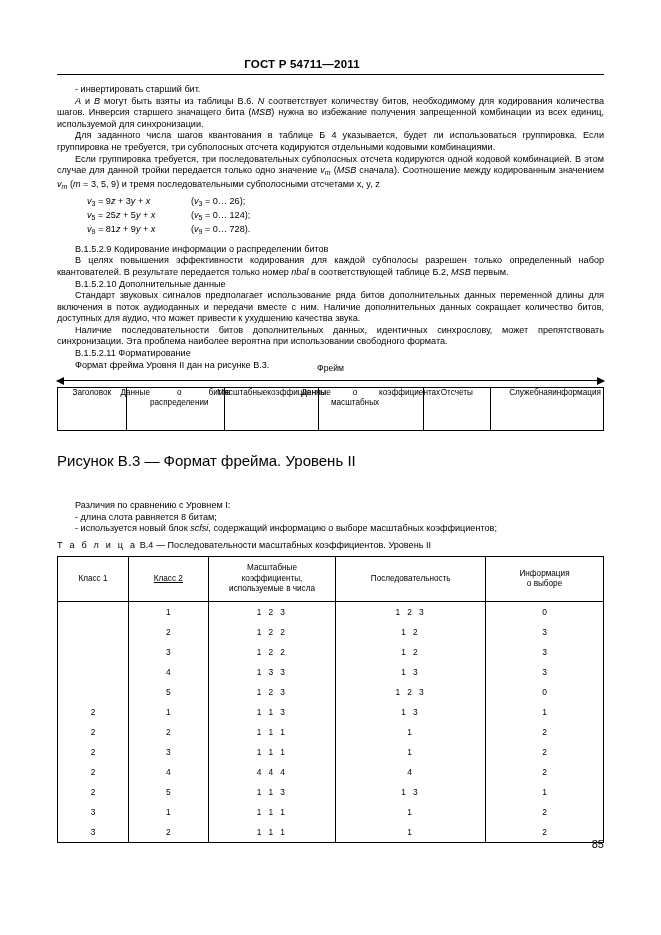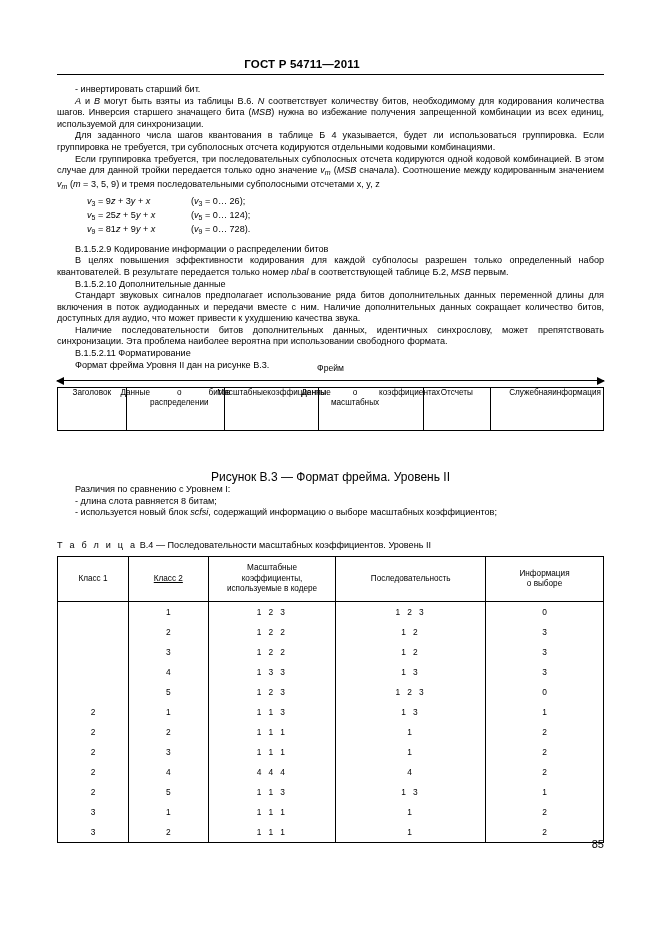--- a/index.html
+++ b/index.html
@@ -148,31 +148,30 @@
     text-align: center;
     font-size: 8.2px;
     line-height: 10.2px;
     padding: 0 2px;
   }
   .fbox:last-child { border-right: none; }
 
   .fig-caption {
     position: absolute;
     left: 57px;
-    top: 470px;
-    width: 547px;
-    text-align: center;
-    font-size: 12px;
+    top: 452px;
+    width: 547px;
+    font-size: 15px;
   }
 
   
   .after-fig {
     position: absolute;
     left: 57px;
-    top: 484px;
+    top: 500px;
     width: 547px;
     font-size: 9.1px;
     line-height: 11.6px;
   }
 
   
   .table-title {
     position: absolute;
     left: 57px;
     top: 540px;
@@ -318,21 +317,21 @@
 
   <div class="table-title">
     <span class="sp">Т а б л и ц а</span><span> В.4 — Последовательности масштабных коэффициентов. Уровень II</span>
   </div>
 
   <table class="b4">
     <thead>
       <tr id="b4-head">
           <th style="width: 13%;"><span>Класс 1</span></th>
           <th style="width: 14.6%; text-decoration: underline;"><span>Класс 2</span></th>
-          <th style="width: 23.4%;"><span>Масштабные</span><br><span>коэффициенты,</span><br><span>используемые в кодере</span></th>
+          <th style="width: 23.4%;"><span>Масштабные</span><br><span>коэффициенты,</span><br><span>используемые в числа</span></th>
           <th style="width: 27.4%;"><span>Последовательность</span></th>
           <th style="width: 21.6%;"><span>Информация</span><br><span>о выборе</span></th>
         </tr>
     </thead>
     <tbody id="b4-body">
         <tr>
           <td></td>
           <td>1</td>
           <td class="sp-digits">1 2 3</td>
           <td class="sp-digits">1 2 3</td>

